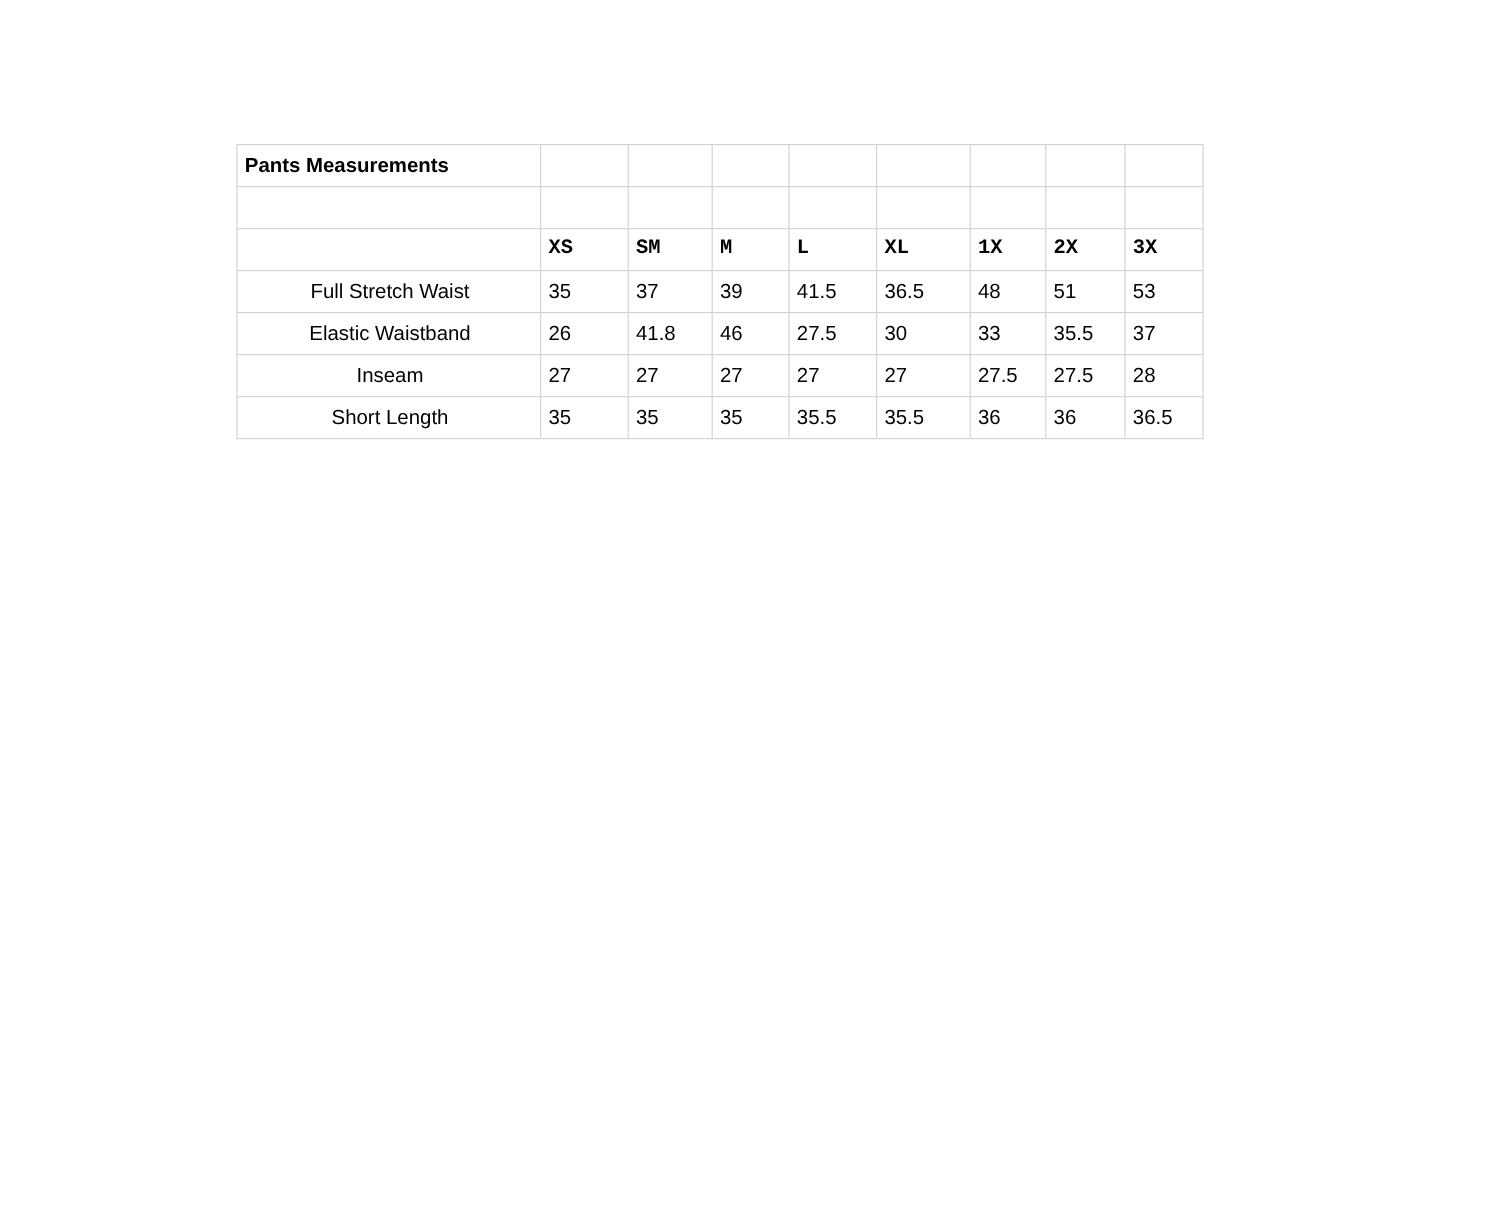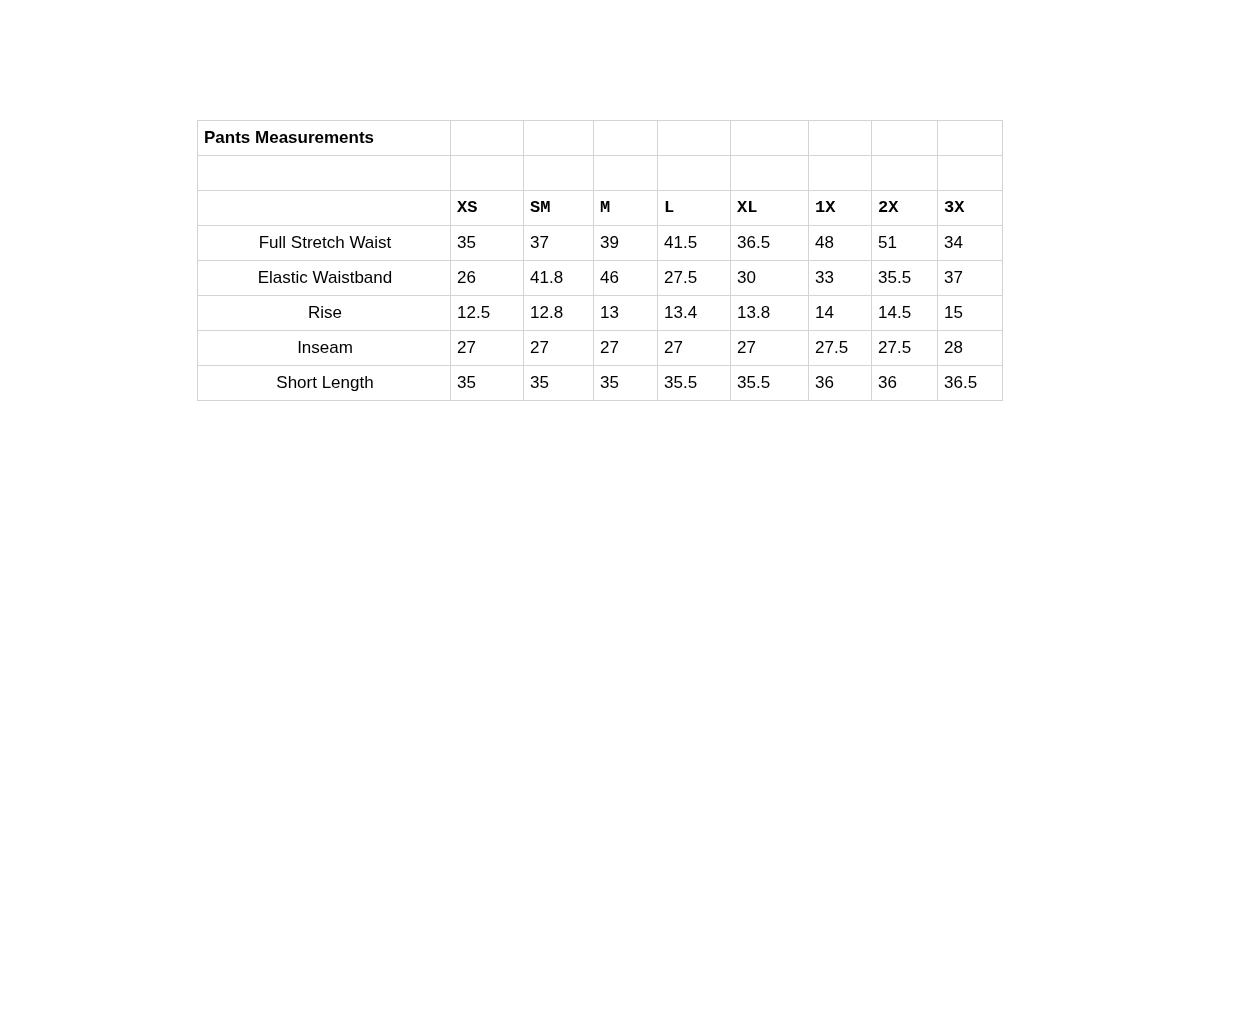--- a/index.html
+++ b/index.html
@@ -106,43 +106,32 @@
     <tbody id="data-rows">
         <tr>
     <td class="row-label">Full Stretch Waist</td>
   <td class="value-cell">35</td>
           <td class="value-cell">37</td>
           <td class="value-cell">39</td>
           <td class="value-cell">41.5</td>
           <td class="value-cell">36.5</td>
           <td class="value-cell">48</td>
           <td class="value-cell">51</td>
-          <td class="value-cell">34</td>
+          <td class="value-cell">53</td>
         </tr>
         <tr>
     <td class="row-label">Elastic Waistband</td>
   <td class="value-cell">26</td>
           <td class="value-cell">41.8</td>
           <td class="value-cell">46</td>
           <td class="value-cell">27.5</td>
           <td class="value-cell">30</td>
           <td class="value-cell">33</td>
           <td class="value-cell">35.5</td>
           <td class="value-cell">37</td>
-        </tr>
-        <tr>
-    <td class="row-label">Rise</td>
-  <td class="value-cell">12.5</td>
-          <td class="value-cell">12.8</td>
-          <td class="value-cell">13</td>
-          <td class="value-cell">13.4</td>
-          <td class="value-cell">13.8</td>
-          <td class="value-cell">14</td>
-          <td class="value-cell">14.5</td>
-          <td class="value-cell">15</td>
         </tr>
         <tr>
     <td class="row-label">Inseam</td>
   <td class="value-cell">27</td>
           <td class="value-cell">27</td>
           <td class="value-cell">27</td>
           <td class="value-cell">27</td>
           <td class="value-cell">27</td>
           <td class="value-cell">27.5</td>
           <td class="value-cell">27.5</td>

